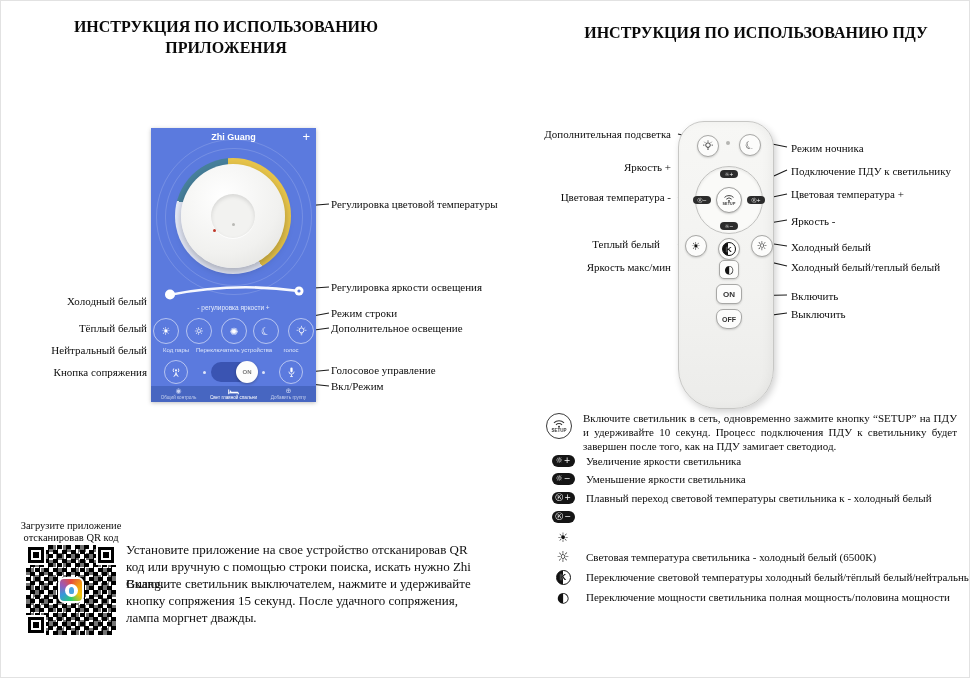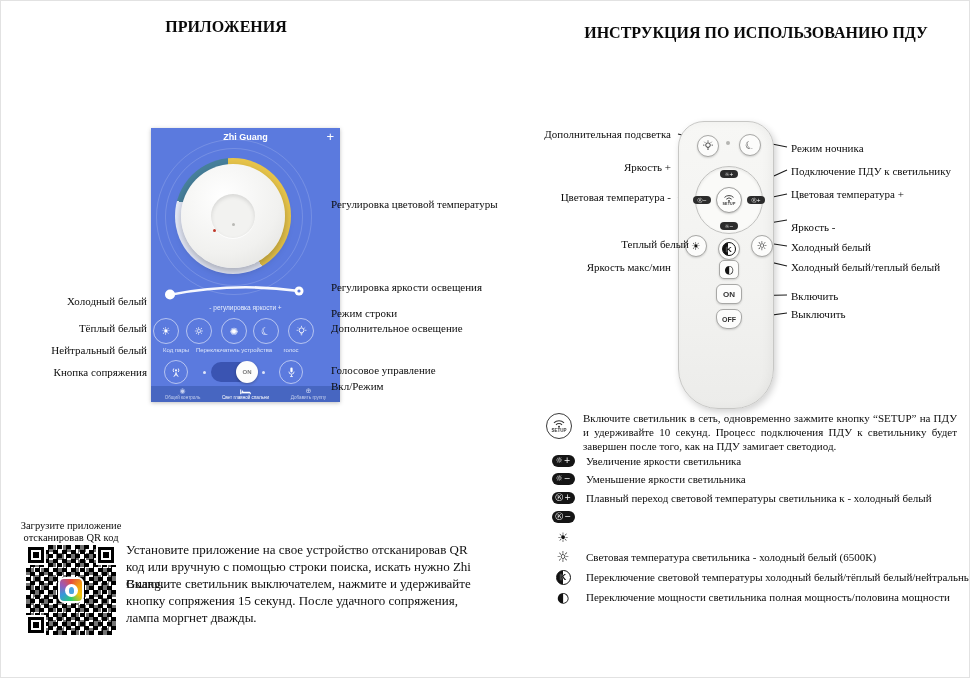--- a/index.html
+++ b/index.html
@@ -8,21 +8,21 @@
   .abs{position:absolute;}
   
   .title{position:absolute;font-weight:700;font-size:16px;line-height:1.3;text-align:center;color:#0a0a0a;}
   
   .co{position:absolute;font-size:11px;color:#0c0c0c;white-space:nowrap;}
   .co.ra{text-align:left;}
   
   svg.lines{position:absolute;left:0;top:0;pointer-events:none;}
   svg.lines line{stroke:#1c1c1c;stroke-width:1.1;}
   
-  .app{position:absolute;left:150px;top:127px;width:189px;height:274px;background:#5b7ade;
+  .app{position:absolute;left:150px;top:127px;width:165px;height:274px;background:#5b7ade;
        box-shadow:0 1px 4px rgba(0,0,0,.25);font-family:"Liberation Sans",sans-serif;}
   .app-header{position:absolute;left:0;top:0;width:100%;height:18px;}
   .app-title{position:absolute;width:100%;text-align:center;top:4px;font-size:9px;font-weight:700;color:#fff;}
   .app-plus{position:absolute;right:6px;top:1px;font-size:13px;color:#fff;font-weight:400;}
   .ring-faint{position:absolute;border:1px solid rgba(255,255,255,.16);border-radius:50%;}
   .dial-ring{position:absolute;left:24px;top:30px;width:116px;height:116px;border-radius:50%;
     background:conic-gradient(from 0deg,#e7c44a 0 150deg,rgba(255,255,255,.85) 150deg 285deg,#47809c 285deg 355deg,#e7c44a 355deg 360deg);}
   .dial{position:absolute;left:30px;top:36px;width:104px;height:104px;border-radius:50%;
     background:radial-gradient(circle at 40% 32%,#ffffff 0%,#f1f1ef 60%,#dededb 100%);
     box-shadow:0 4px 9px rgba(0,0,0,.28);}
@@ -97,20 +97,21 @@
   .sun-outline{color:#222;font-size:15px;line-height:1;font-family:"DejaVu Sans",sans-serif;}
   .halfc{color:#111;font-size:14px;line-height:1;font-family:"DejaVu Sans",sans-serif;}
   .dj{font-family:"DejaVu Sans",sans-serif;}
 </style>
 </head>
 <body>
 
 <div class="canvas">
 
   <div class="title" style="left:30px;top:16px;width:390px;">
+    <div>ИНСТРУКЦИЯ ПО ИСПОЛЬЗОВАНИЮ</div>
     <div>ПРИЛОЖЕНИЯ</div>
   </div>
   <div class="title" style="left:545px;top:22px;width:420px;">
     <div>ИНСТРУКЦИЯ ПО ИСПОЛЬЗОВАНИЮ ПДУ</div>
   </div>
 
   <svg class="lines" width="970" height="678">
     <line x1="242" y1="210" x2="328" y2="203"></line>
     <line x1="283" y1="289" x2="328" y2="286"></line>
     <line x1="263" y1="324" x2="328" y2="312"></line>
@@ -281,27 +282,27 @@
     <div class="sqbtn" style="left:40px;top:138px;width:20px;height:19px;border-radius:5px;">
       <span class="halfc" style="font-size:11px;">◐</span>
     </div>
     <div class="sqbtn" style="left:37px;top:162px;width:26px;height:20px;border-radius:6px;font-size:8px;font-weight:700;">ON</div>
     <div class="sqbtn" style="left:37px;top:187px;width:26px;height:20px;border-radius:7px 7px 11px 11px;font-size:7px;font-weight:700;">OFF</div>
   </div>
 
   <div class="co ra" style="right:298px;top:127px;">Дополнительная подсветка</div>
   <div class="co ra" style="right:298px;top:160px;">Яркость +</div>
   <div class="co ra" style="right:298px;top:190px;">Цветовая температура -</div>
-  <div class="co ra" style="right:280px;top:237px;">Теплый белый</div>
+  <div class="co ra" style="right:309px;top:237px;">Теплый белый</div>
   <div class="co ra" style="right:298px;top:260px;">Яркость макс/мин</div>
 
   <div class="co" style="left:790px;top:141px;">Режим ночника</div>
   <div class="co" style="left:790px;top:164px;">Подключение ПДУ к светильнику</div>
   <div class="co" style="left:790px;top:187px;">Цветовая температура +</div>
-  <div class="co" style="left:790px;top:220px;font-family:Liberation Serif, serif;">Яркость -</div>
+  <div class="co" style="left:790px;top:214px;font-family:Liberation Serif, serif;">Яркость -</div>
   <div class="co" style="left:790px;top:240px;">Холодный белый</div>
   <div class="co" style="left:790px;top:260px;">Холодный белый/теплый белый</div>
   <div class="co" style="left:790px;top:289px;">Включить</div>
   <div class="co" style="left:790px;top:307px;">Выключить</div>
 
   <div class="setup-note-ic">
     <svg width="14" height="9" viewBox="0 0 12 8">
       <path d="M1.5 3.4a6.4 6.4 0 0 1 9 0" fill="none" stroke="#333" stroke-width="0.9"></path>
       <path d="M3.3 5.2a3.8 3.8 0 0 1 5.4 0" fill="none" stroke="#333" stroke-width="0.9"></path>
       <circle cx="6" cy="6.9" r="0.9" fill="#333"></circle>

